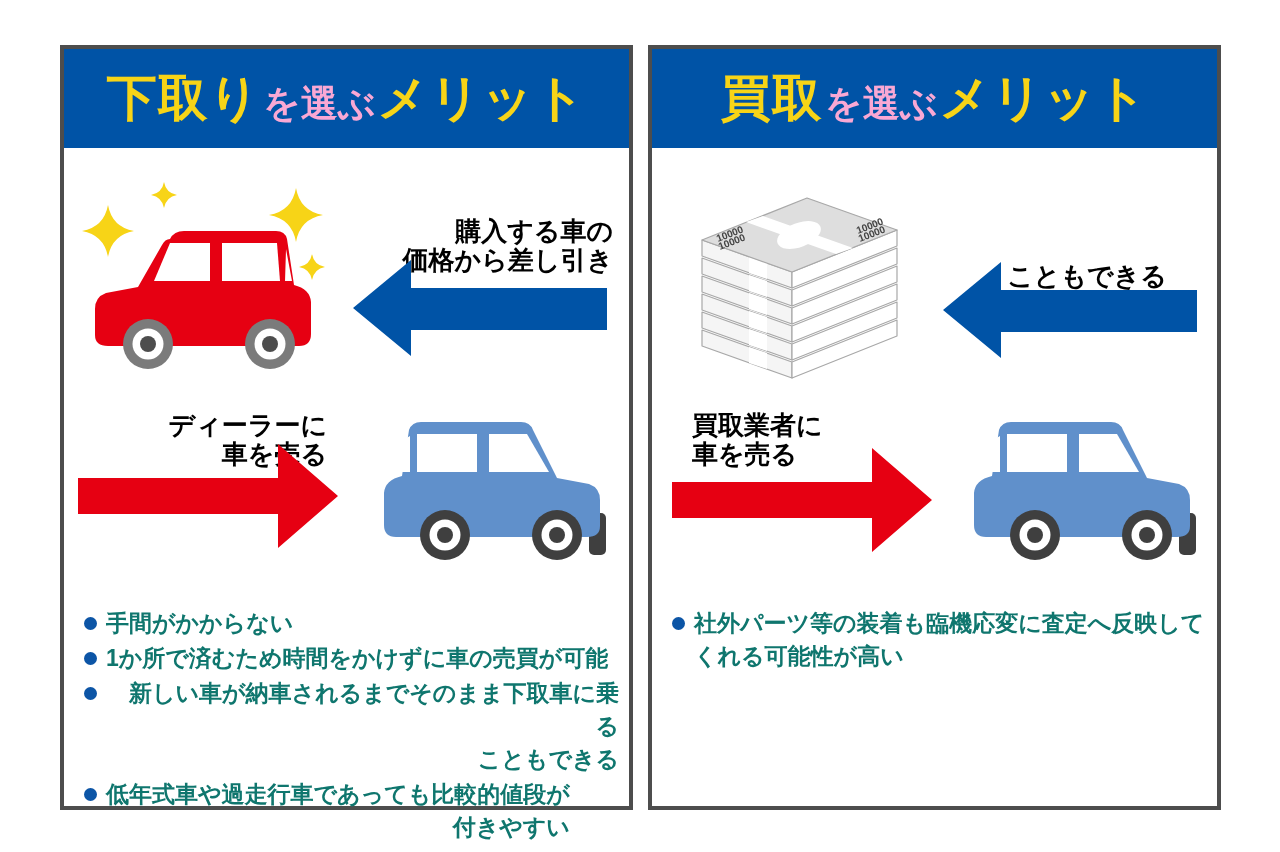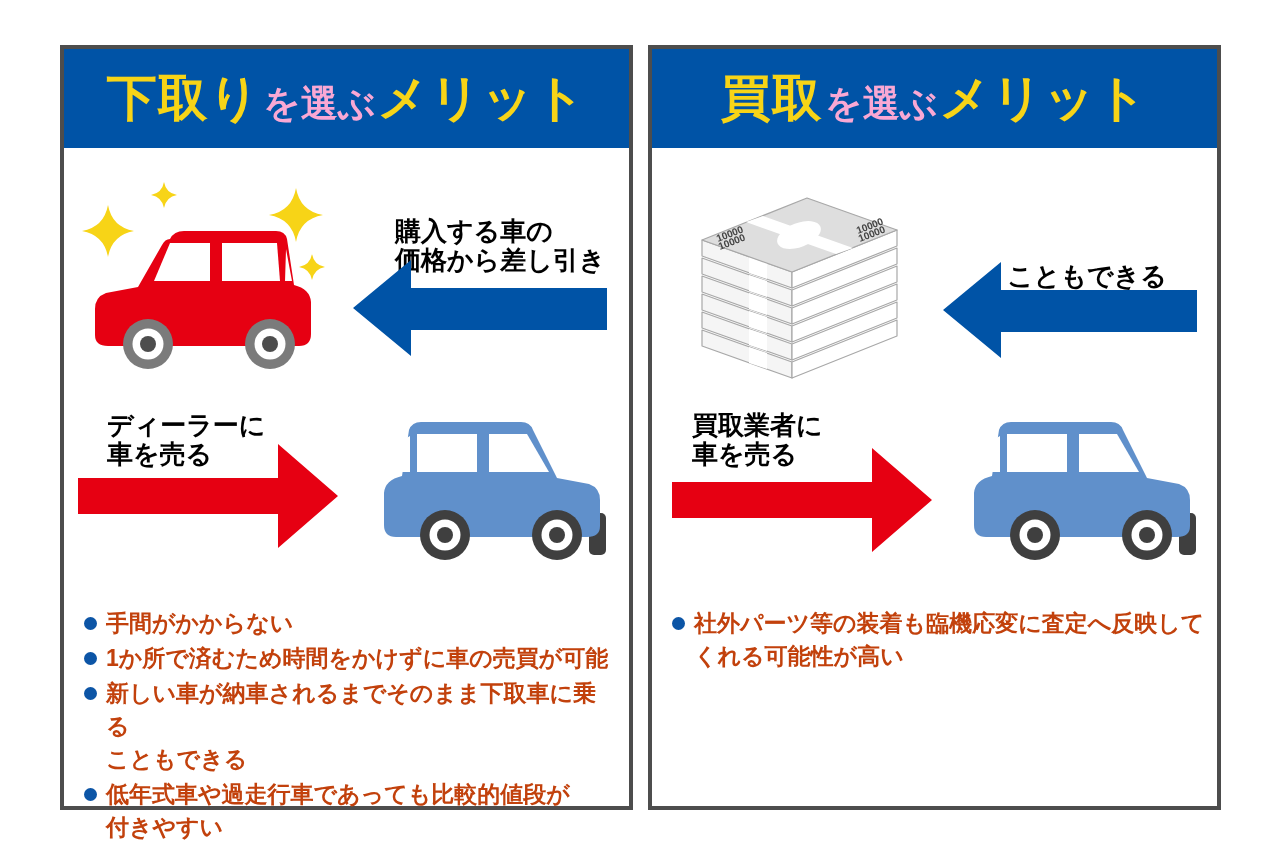--- a/index.html
+++ b/index.html
@@ -2,21 +2,21 @@
 <html><head>
 <meta charset="utf-8">
 <style>
   html,body{margin:0;padding:0;background:#ffffff;}
   body{width:1280px;height:852px;overflow:hidden;
        font-family:"Liberation Sans","DejaVu Sans",sans-serif;}
   .canvas{position:relative;width:1280px;height:852px;background:#ffffff;}
 
   .panel{position:absolute;top:45px;width:573px;height:765px;
          background:#ffffff;border:4px solid #4d4d4d;box-sizing:border-box;}
-  .panel.left{left:60px;}
+  .panel.left{left:60px;text-align:right;}
   .panel.right{left:648px;}
 
   .panel-header{position:absolute;top:0;left:0;right:0;height:99px;
                 background:#0053a6;display:flex;align-items:center;
                 justify-content:center;white-space:nowrap;}
   .hdr-hl{color:#f7d417;font-size:50px;font-weight:800;letter-spacing:1px;}
   .hdr-mid{color:#f9a8d4;font-size:37px;font-weight:800;margin:10px 2px 0 2px;}
 
   .gray-label{position:absolute;color:#000000;font-weight:800;
               font-size:26px;line-height:29px;white-space:pre-line;}
@@ -25,21 +25,21 @@
   .arrow svg{display:block;}
 
   .illus{position:absolute;}
   .illus svg{display:block;overflow:visible;}
 
   .merit-list{position:absolute;left:18px;right:10px;top:558px;
               margin:0;padding:0;list-style:none;}
   .merit-item{display:flex;align-items:flex-start;margin:0 0 2px 0;}
   .bullet-dot{flex:0 0 13px;width:13px;height:13px;border-radius:50%;
               background:#0c55a6;margin:10px 9px 0 2px;}
-  .merit-text{color:#c2410c;font-weight:800;font-size:23px;line-height:33px;
+  .merit-text{color:#0f766e;font-weight:800;font-size:23px;line-height:33px;
               white-space:pre-line;}
 </style>
 </head>
 <body>
 
 <div class="canvas">
 
   <div class="panel left">
 
     <div class="panel-header">

